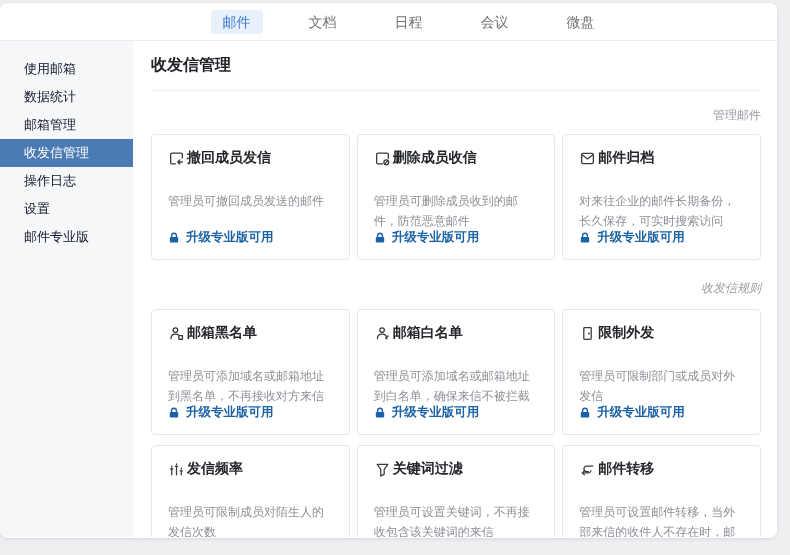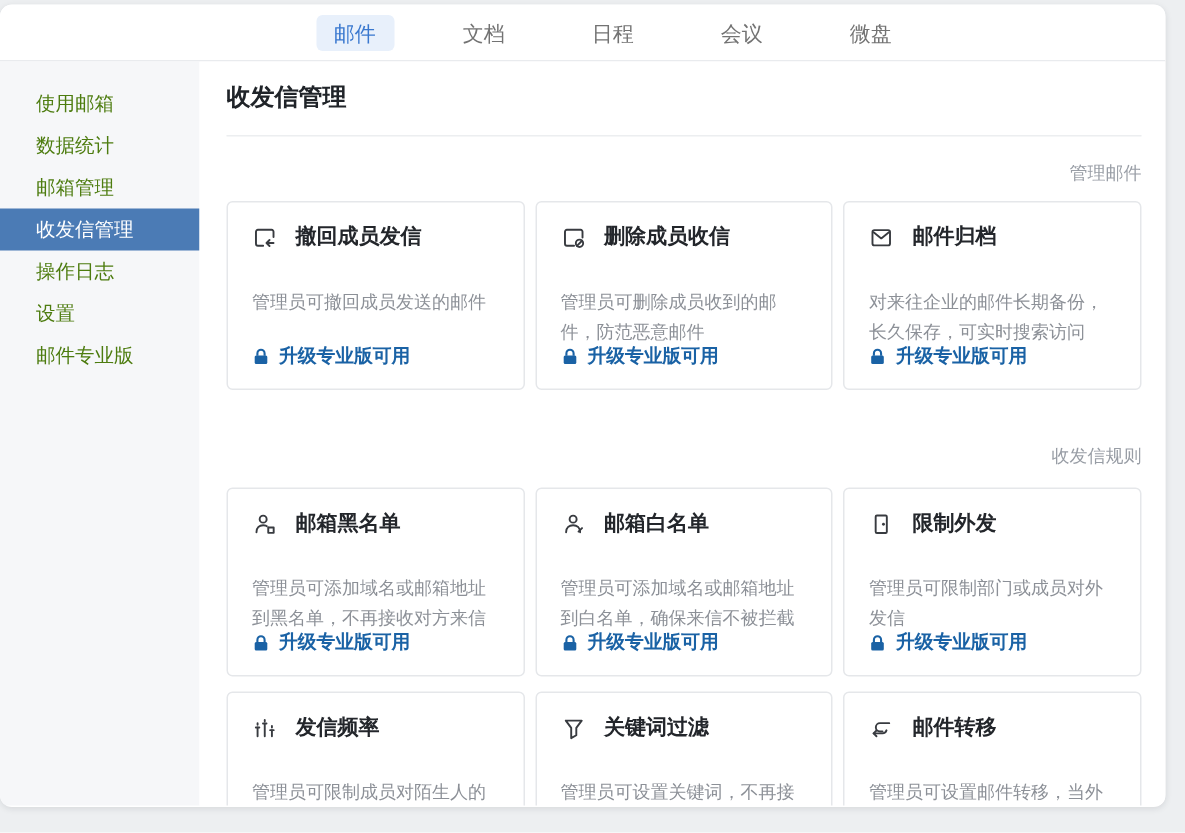--- a/index.html
+++ b/index.html
@@ -31,42 +31,42 @@
     padding: 5px 12px; border-radius: 4px; line-height: 1;
   }
   .tab.active { background: #e8f0fb; color: #3a78cf; }
   
   .body { display: flex; height: 496px; }
   .sidebar {
     width: 133px; background: #f6f7f9; padding-top: 14px; flex-shrink: 0;
   }
   .nav-item {
     height: 28px; line-height: 28px; padding-left: 24px;
-    font-size: 13px; color: #4d7c0f; cursor: pointer; white-space: nowrap;
+    font-size: 13px; color: #0f172a; cursor: pointer; white-space: nowrap;
   }
   .nav-item.active { background: #4b7bb5; color: #fff; }
   .main {
     flex: 1; padding: 8px 16px 0 18px; background: #fff; overflow: hidden;
   }
   .page-title {
     font-size: 16px; font-weight: bold; color: #202429;
     padding: 6px 0 14px; border-bottom: 1px solid #eceef0;
   }
   .section-label { font-size: 12px; color: #989da5; margin: 16px 0 10px; text-align: right; }
-  .section-label.second { margin-top: 36px; margin-bottom: 12px; }
+  .section-label.second { margin-top: 20px; margin-bottom: 12px; font-style: italic; }
   .grid {
     display: grid; grid-template-columns: repeat(3, 1fr);
     column-gap: 7px; row-gap: 10px;
   }
   .card {
     border: 1px solid #e5e7ea; border-radius: 4px;
     background: #fff; height: 126px; position: relative;
     padding: 14px 16px;
   }
-  .card-head { display: flex; align-items: center; gap: 12px; }
+  .card-head { display: flex; align-items: center; gap: 2px; }
   .card-title { font-size: 14px; font-weight: bold; color: #23262b; }
   .card-desc {
     font-size: 12px; color: #8c9097; line-height: 1.7; margin-top: 24px;
   }
   .card-foot {
     position: absolute; left: 16px; bottom: 13px;
     display: flex; align-items: center; gap: 6px;
     cursor: pointer;
     justify-content: center;
   }

